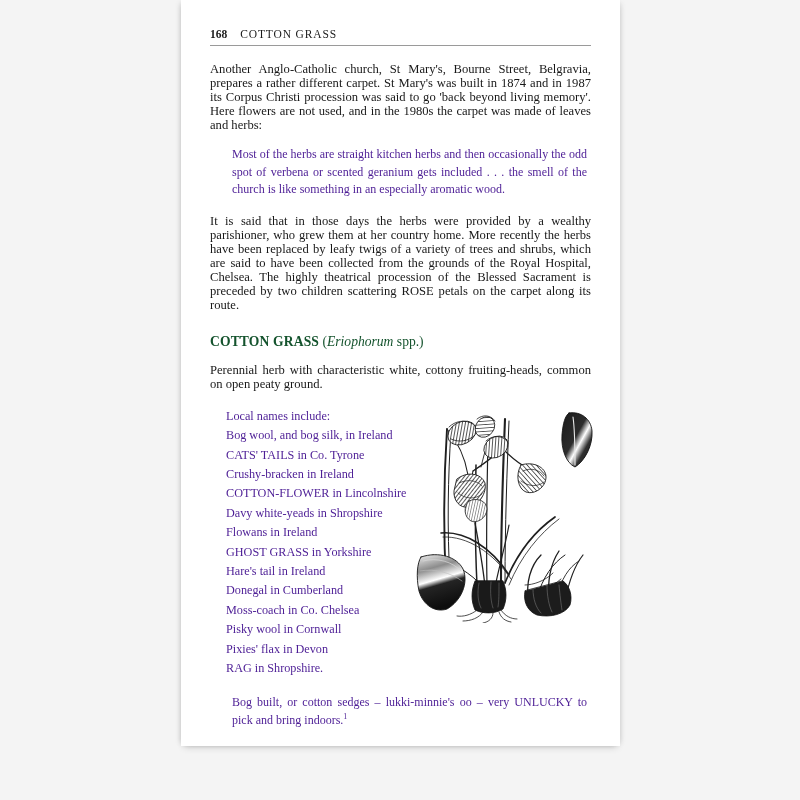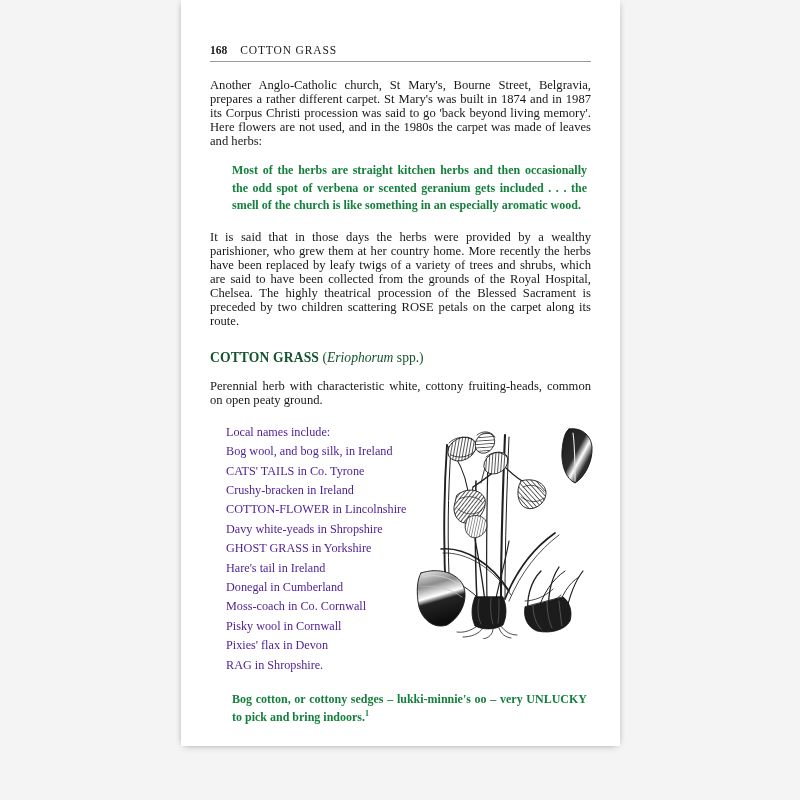--- a/index.html
+++ b/index.html
@@ -29,21 +29,21 @@
     height: 746px;
     background: #ffffff;
     box-shadow: -3px 0 6px -3px rgba(0,0,0,0.20),
                  3px 0 6px -3px rgba(0,0,0,0.16),
                  0 4px 7px -3px rgba(0,0,0,0.18);
   }
 
   .page-inner {
     position: absolute;
     left: 29px;
-    top: 44px;
+    top: 28px;
     width: 381px;
   }
 
   
   .running-head {
     font-size: 11.5px;
     color: #1b1b1b;
     letter-spacing: 0.02em;
     margin-bottom: 5px;
     white-space: nowrap;
@@ -71,25 +71,24 @@
     text-align: justify;
     margin: 0 0 14px 0;
     -webkit-hyphens: none;
     hyphens: none;
   }
   p.body.tight { margin-bottom: 0; }
 
   blockquote.extract {
     font-size: 12.0px;
     line-height: 17.6px;
-    color: #15803d;
+    color: #4c1d95;
     text-align: justify;
     margin: 13px 0 15px 0;
     padding: 0 4px 0 22px;
-    font-weight: bold;
   }
 
   h2.species {
     font-size: 13.6px;
     font-weight: bold;
     color: #14532d;
     margin: 22px 0 13px 0;
     letter-spacing: 0.01em;
   }
   h2.species .sci {
@@ -160,24 +159,25 @@
 
       <div class="names-row">
 
         <ul class="local-names">
           <li>Local names include:</li>
           <li>Bog wool, and bog silk, in Ireland</li>
           <li>CATS' TAILS in Co. Tyrone</li>
           <li>Crushy-bracken in Ireland</li>
           <li>COTTON-FLOWER in Lincolnshire</li>
           <li>Davy white-yeads in Shropshire</li>
+          <li>Flowans in Ireland</li>
           <li>GHOST GRASS in Yorkshire</li>
           <li>Hare's tail in Ireland</li>
           <li>Donegal in Cumberland</li>
-          <li>Moss-coach in Co. Cornwall</li>
+          <li>Moss-coach in Co. Chelsea</li>
           <li>Pisky wool in Cornwall</li>
           <li>Pixies' flax in Devon</li>
           <li>RAG in Shropshire.</li>
         </ul>
 
         <div class="illus">
           <svg viewBox="0 0 190 218" xmlns="http://www.w3.org/2000/svg" aria-hidden="true">
             <defs>
 
               <pattern id="hatchA" width="3" height="3" patternUnits="userSpaceOnUse" patternTransform="rotate(38)">
@@ -302,18 +302,18 @@
                 <path d="M10 156 C24 152, 40 157, 48 166" stroke="#d8d8d8" stroke-width="0.7"></path>
                 <path d="M7 166 C22 163, 38 168, 49 176" stroke="#bfbfbf" stroke-width="0.6"></path>
               </g>
 
             </g>
           </svg>
         </div>
 
       </div>
 
-      <blockquote class="extract final"><span>Bog cotton, or cottony sedges – lukki-minnie's oo – very UNLUCKY to pick and bring indoors.</span><sup class="fn">1</sup></blockquote>
+      <blockquote class="extract final"><span>Bog built, or cotton sedges – lukki-minnie's oo – very UNLUCKY to pick and bring indoors.</span><sup class="fn">1</sup></blockquote>
 
     </div>
   </div>
 
 </div>
 
 </body></html>

